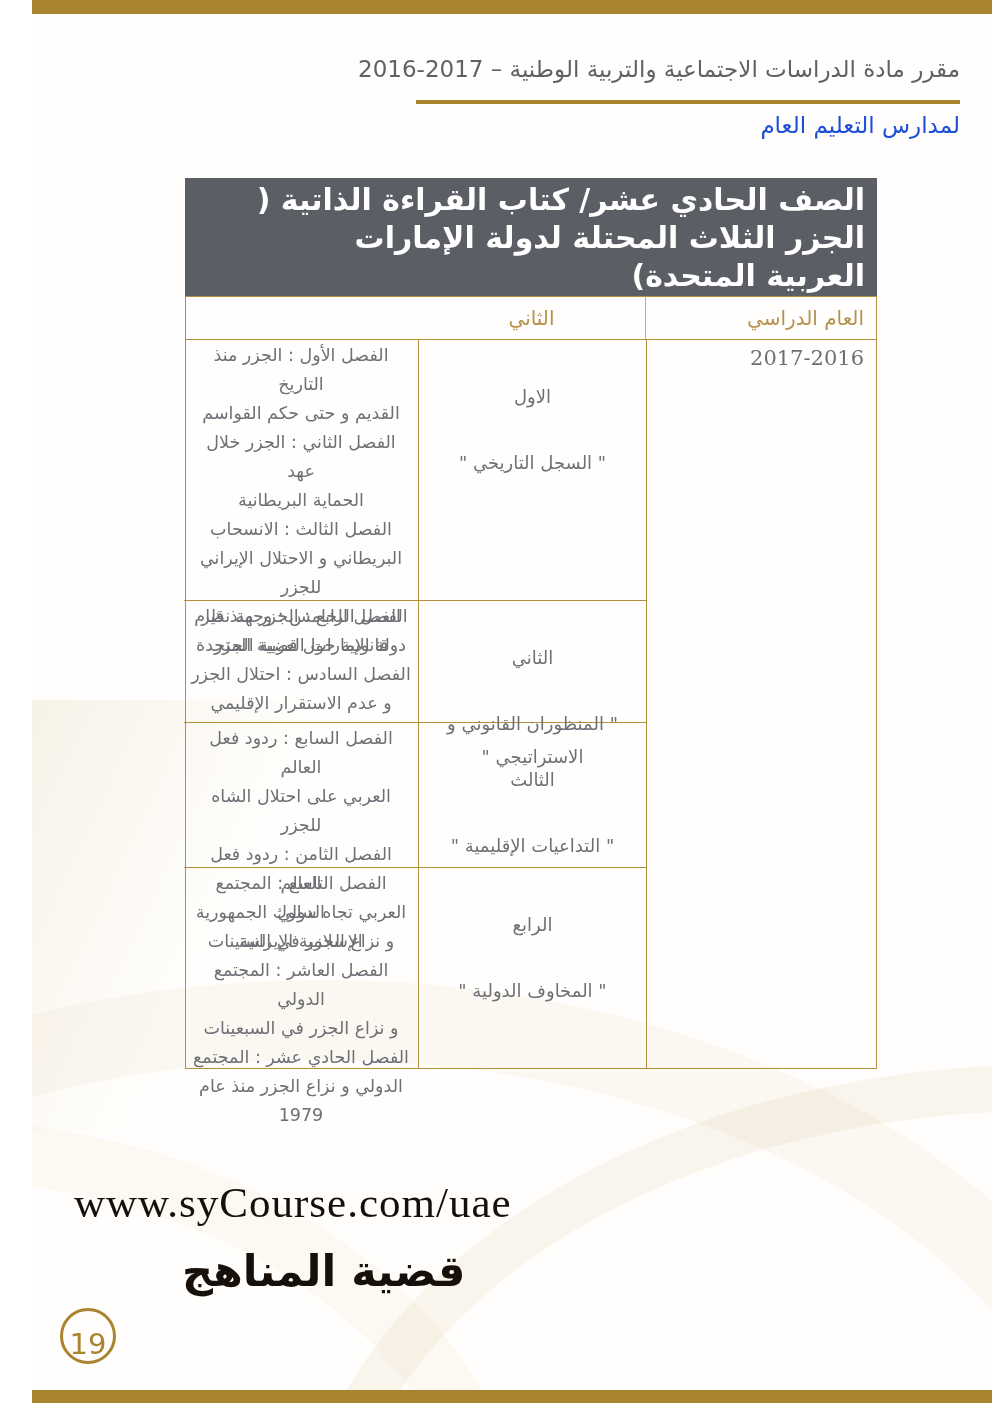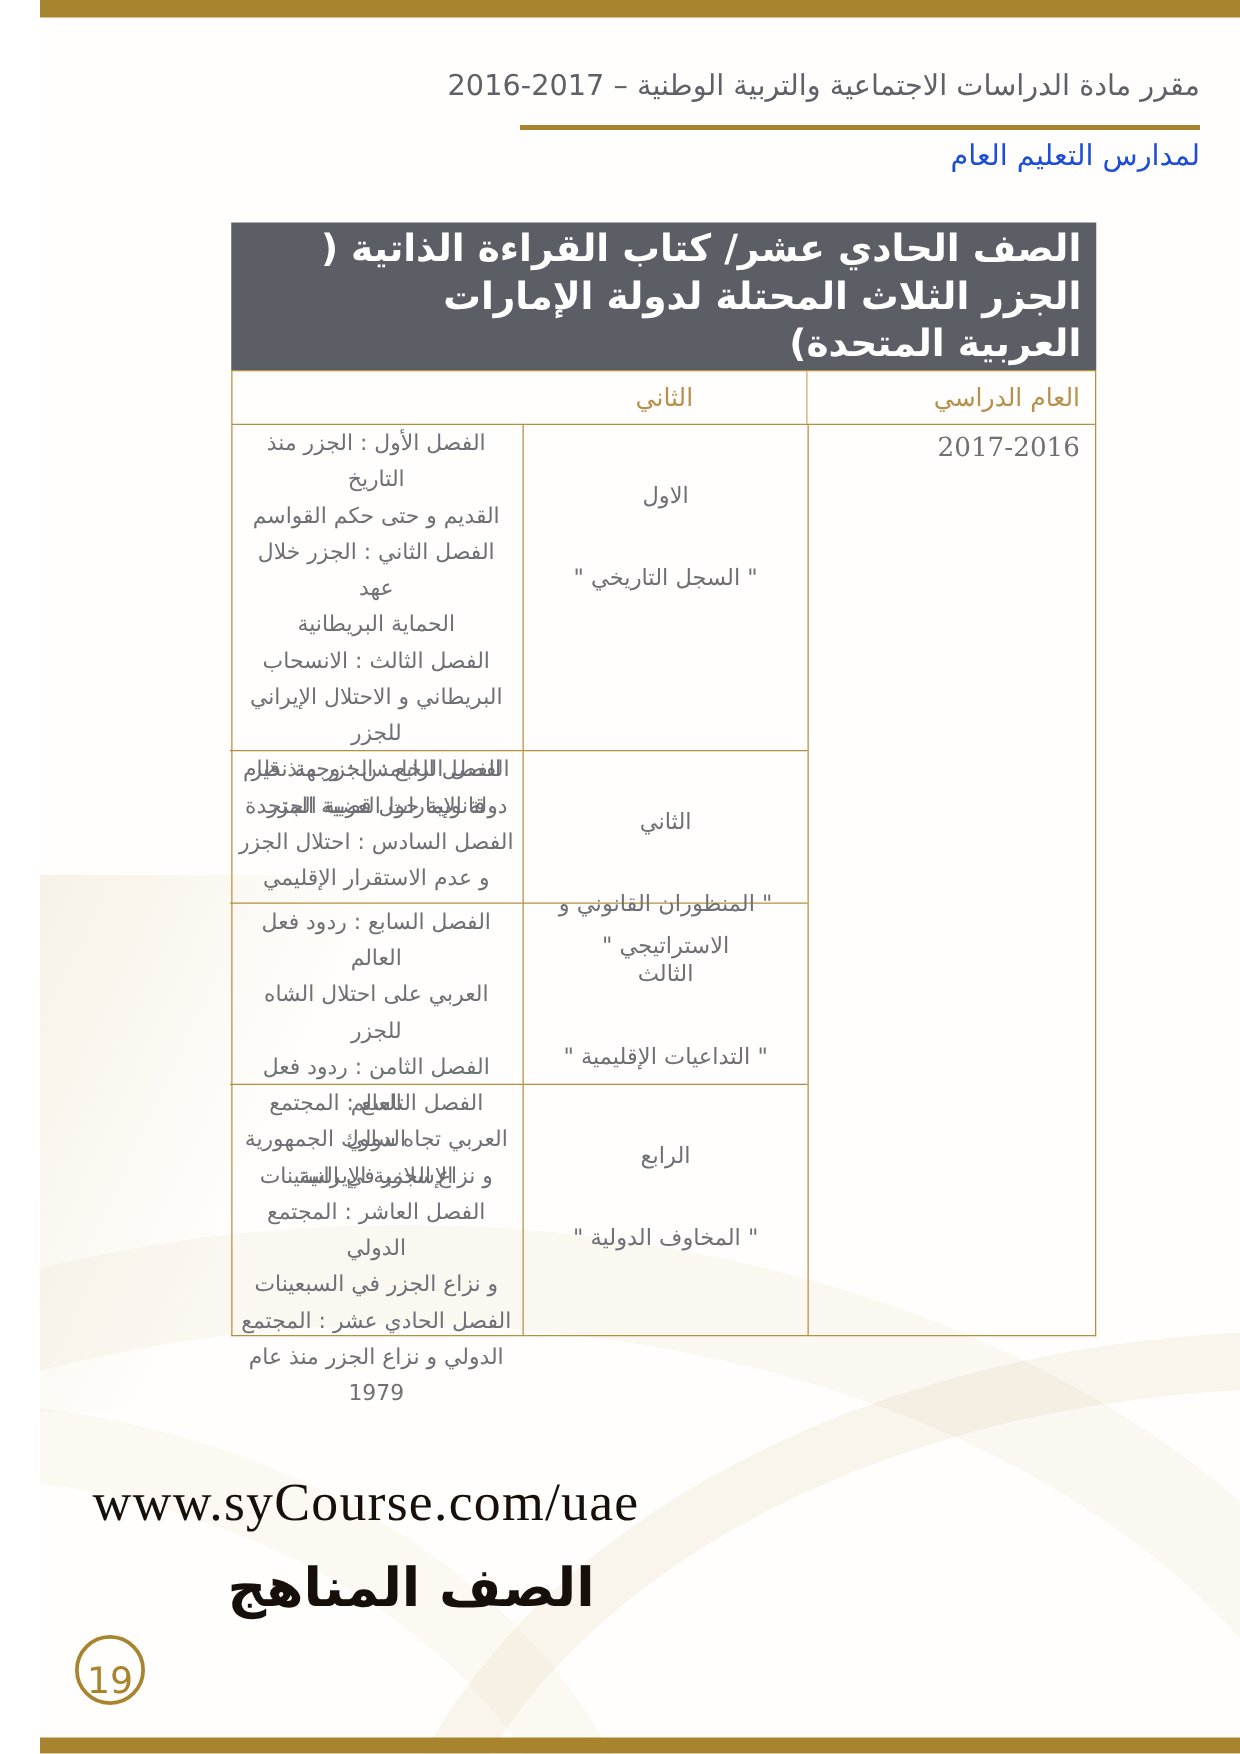--- a/index.html
+++ b/index.html
@@ -164,21 +164,21 @@
 الفصل العاشر : المجتمع الدولي
 و نزاع الجزر في السبعينات
 الفصل الحادي عشر : المجتمع
 الدولي و نزاع الجزر منذ عام
 1979</div>
 
     </div>
   </div>
 
   <div class="wm-url">www.syCourse.com/uae</div>
-  <div class="wm-site">الصف المناهج</div>
+  <div class="wm-site">قضية المناهج</div>
 
   <div class="page-badge">
     <span>19</span>
   </div>
 
   <div class="bar-bottom"></div>
 
 </div>
 
 </body></html>

